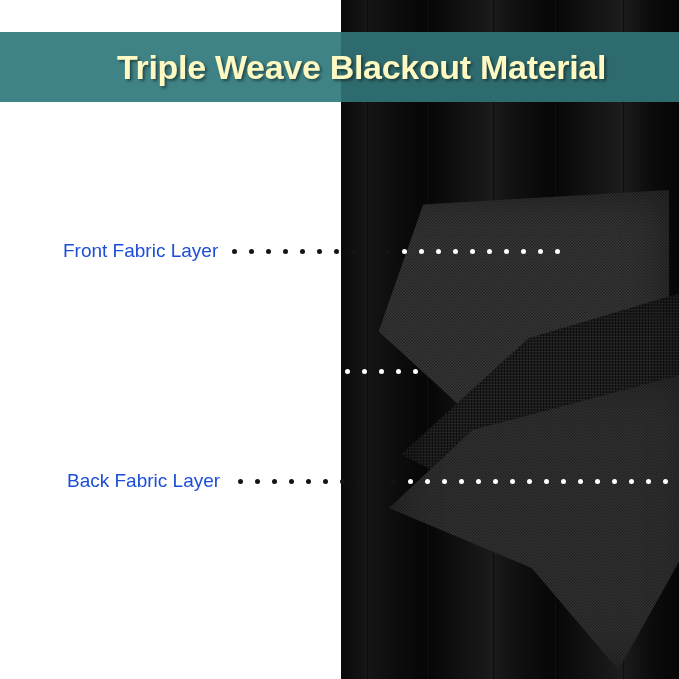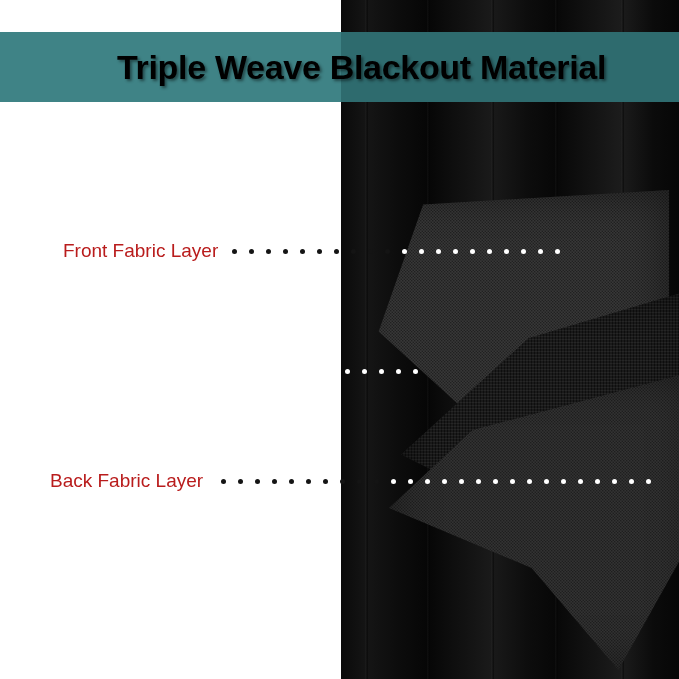--- a/index.html
+++ b/index.html
@@ -72,58 +72,58 @@
     position:absolute;left:0;top:32px;width:679px;height:70px;
     background:#3f8386;
   }
   .banner .banner-dark{
     position:absolute;left:341px;top:0;right:0;bottom:0;
     background:#2e6b6e;
   }
   .banner-title{
     position:absolute;left:0;right:0;top:0;bottom:0;
     display:flex;align-items:center;justify-content:center;
-    color:#000000;
+    color:#fef9c3;
     font-size:34px;
     font-weight:bold;
     letter-spacing:-0.3px;
     text-shadow:2px 2px 3px rgba(0,0,0,.45);
     white-space:nowrap;
     padding-left:44px;
   }
 
   
   .row{
     position:absolute;
     height:26px;
     display:flex;align-items:center;
     white-space:nowrap;
   }
   .row-label{
-    color:#b91c1c;
+    color:#1d4ed8;
     font-size:19px;
     font-weight:400;
     line-height:26px;
   }
   .leader{
     height:26px;
     display:flex;align-items:center;
     overflow:hidden;
   }
   .leader .dot{
     width:5px;height:5px;border-radius:50%;
     flex:0 0 auto;
     margin-right:12px;
   }
   .dot-dark{background:#141414;}
   .dot-light{background:#ffffff;}
 
   #row-1{left:63px;top:238px;}
   #row-2{left:63px;top:358px;}
-  #row-3{left:50px;top:468px;}
+  #row-3{left:67px;top:468px;}
 
   #row-1 .gap{width:14px;flex:0 0 auto;}
   #row-2 .gap{width:10px;flex:0 0 auto;}
   #row-3 .gap{width:18px;flex:0 0 auto;}
 </style>
 </head>
 <body>
 
 <div id="stage">
 

